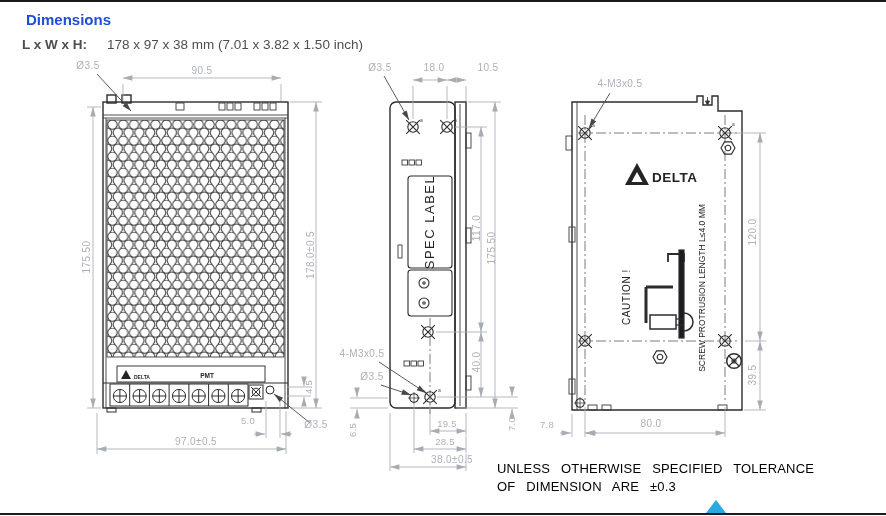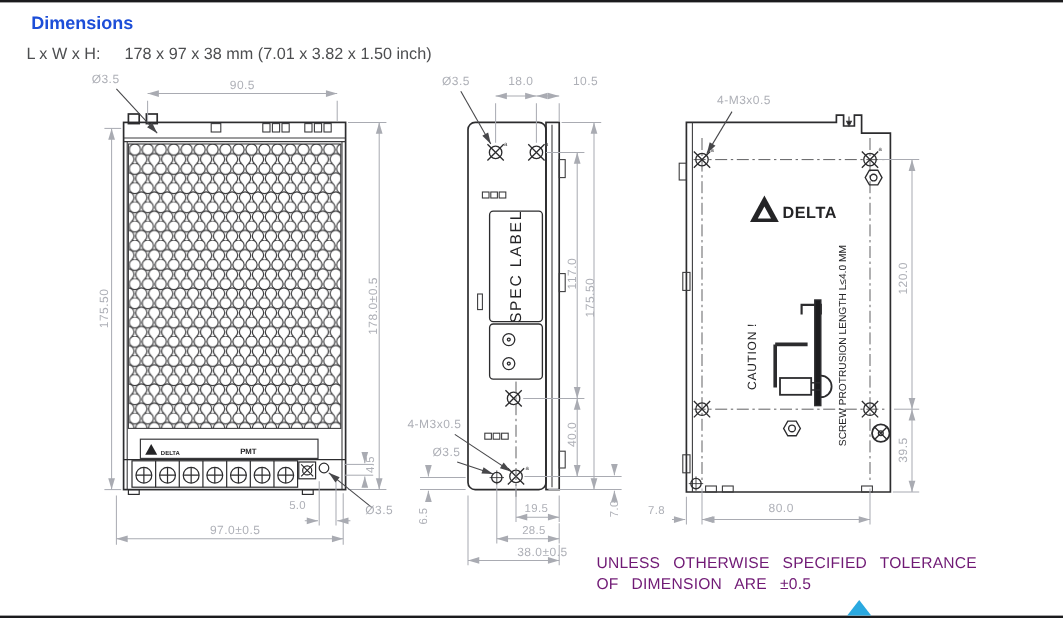--- a/index.html
+++ b/index.html
@@ -3,23 +3,23 @@
 <meta charset="utf-8">
 <style>
   html,body{margin:0;padding:0;background:#fff;}
   body{width:886px;height:516px;position:relative;overflow:hidden;font-family:"Liberation Sans",sans-serif;}
   .page-border{position:absolute;left:0;width:886px;height:2px;background:#1b1b1d;}
   .page-border.top{top:0;}
   .page-border.bottom{top:513px;}
   .header{position:absolute;left:22px;top:7px;}
   .title{font-size:15px;font-weight:bold;color:#1d4ed8;margin:4px;}
   .subtitle{margin-top:9px;font-size:13.5px;color:#4d4e50;}
-  .subtitle .lbl{font-weight:normal;}
+  .subtitle .lbl{font-weight:bold;}
   .subtitle .val{margin-left:20px;}
-  .footer-note{position:absolute;left:497px;top:460px;font-size:13px;color:#701a75;letter-spacing:0.2px;word-spacing:7px;line-height:17.5px;white-space:nowrap;}
+  .footer-note{position:absolute;left:497px;top:460px;font-size:13px;color:#000000;letter-spacing:0.2px;word-spacing:7px;line-height:17.5px;white-space:nowrap;}
   .scroll-top{position:absolute;left:706px;top:500px;width:0;height:0;border-left:10px solid transparent;border-right:10px solid transparent;border-bottom:13px solid #2aa9e0;cursor:pointer;}
   svg{position:absolute;left:0;top:0;}
   svg text{font-family:"Liberation Sans",sans-serif;}
   .dim{font-size:10px;fill:#aeb0b7;letter-spacing:0.4px;}
   .dimS{font-size:9.5px;fill:#aeb0b7;letter-spacing:0.3px;}
   .mark{font-size:5px;fill:#4a4a4c;}
   .ink{fill:#242426;}
   .outline{stroke:#2c2c2e;fill:none;}
   .thin{stroke:#3a3a3c;fill:none;}
   .dimln{stroke:#a9abb2;stroke-width:0.85;fill:none;}
@@ -309,16 +309,16 @@
       <text class="dim" x="753" y="232" dy="3" text-anchor="middle" transform="rotate(-90 753 232)">120.0</text>
       <text class="dim" x="753" y="375" dy="3" text-anchor="middle" transform="rotate(-90 753 375)">39.5</text>
       <text class="dimS" x="547" y="428" text-anchor="middle">7.8</text>
       <text class="dim" x="651" y="427" text-anchor="middle">80.0</text>
     </g>
   </g>
 </svg>
 
 <div class="footer-note">
   <div>UNLESS OTHERWISE SPECIFIED TOLERANCE</div>
-  <div>OF DIMENSION ARE ±0.5</div>
+  <div>OF DIMENSION ARE ±0.3</div>
 </div>
 
 <div class="scroll-top"></div>
 
 </body></html>

